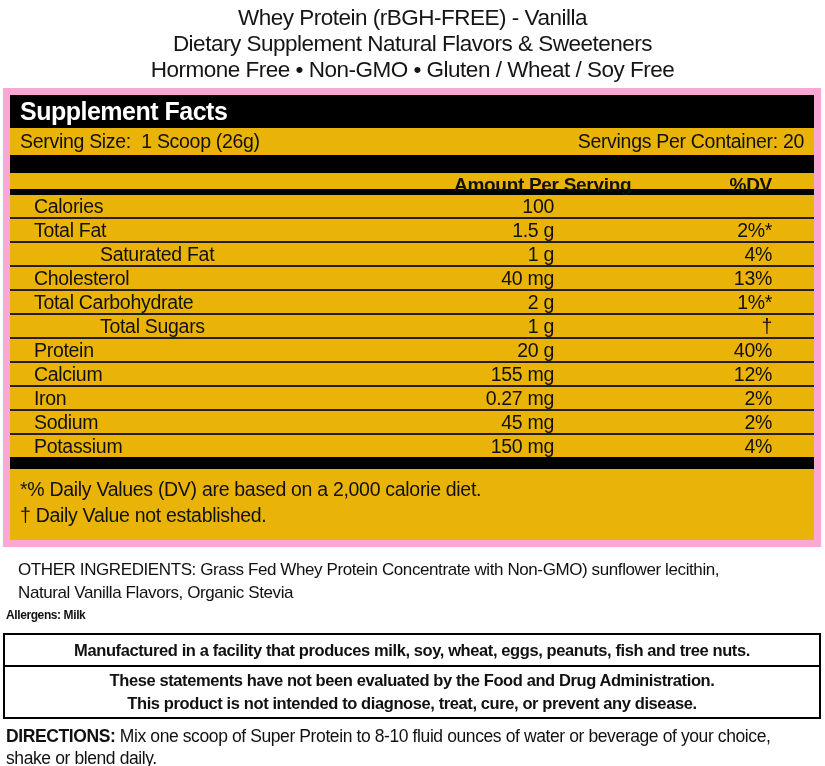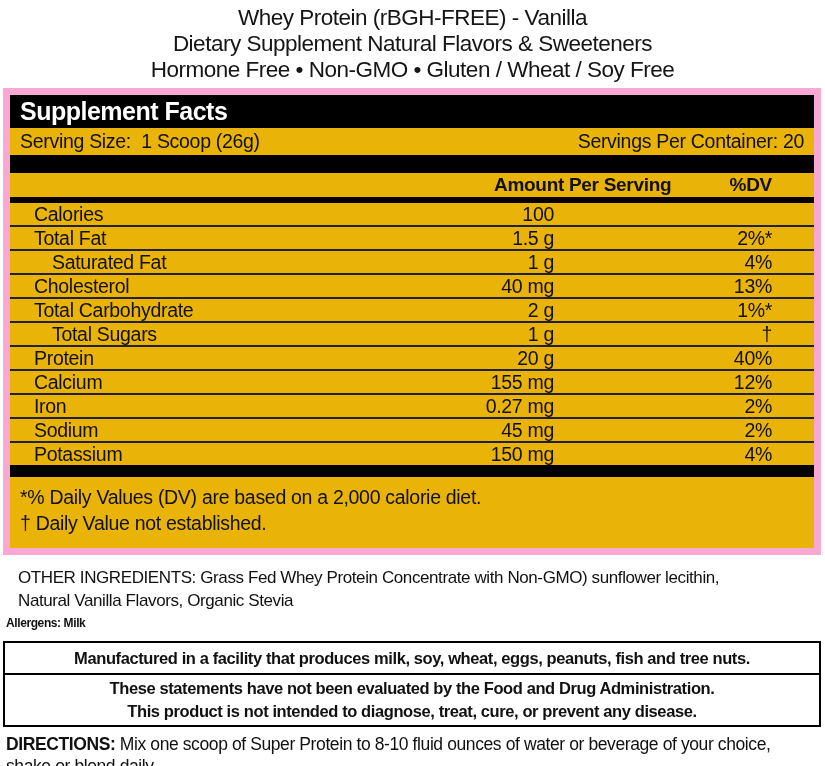--- a/index.html
+++ b/index.html
@@ -31,36 +31,36 @@
   }
   .serving-row{
     display:flex;justify-content:space-between;align-items:center;
     padding:3px 10px;font-size:19.5px;line-height:21px;letter-spacing:-0.3px;text-align:right;
   }
   .serving-left{white-space:pre;}
   .bar{background:#000;}
   .bar-thick{height:18px;}
   .bar-rule{height:6px;}
   .bar-mid{height:12px;}
-  .col-header{position:relative;height:24px;margin-left:40px;}
+  .col-header{position:relative;height:16px;}
   .col-amount-h{
     position:absolute;left:444px;top:0;line-height:24px;
     font-weight:bold;font-size:19px;letter-spacing:-0.3px;
   }
   .col-dv-h{
     position:absolute;right:42px;top:0;line-height:24px;
     font-weight:bold;font-size:19px;letter-spacing:-0.3px;
   }
   .frow{
     position:relative;height:22px;line-height:22px;
     font-size:19.5px;letter-spacing:-0.3px;
   }
   .frow + .frow{border-top:2px solid #222;}
   .nname{padding-left:24px;display:inline-block;}
-  .frow.indent .nname{padding-left:42px;}
+  .frow.indent .nname{padding-left:42px;margin-left:48px;}
   .namt{position:absolute;right:260px;top:0;line-height:22px;}
   .ndv{position:absolute;right:42px;top:0;line-height:22px;}
   .footnote{
     padding:7px 10px 12px 10px;
     font-size:19.5px;line-height:26px;letter-spacing:-0.3px;
   }
 
   
   .ingredients{
     margin:11px 4px 0 18px;

